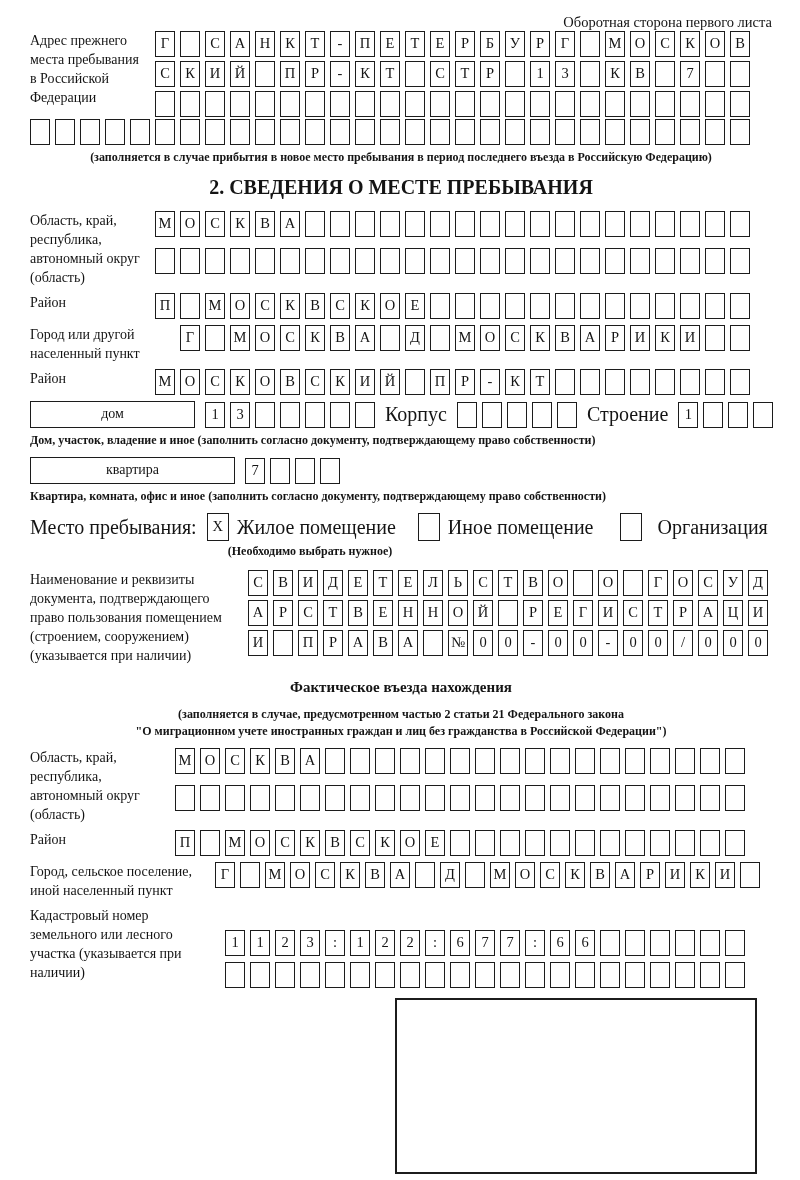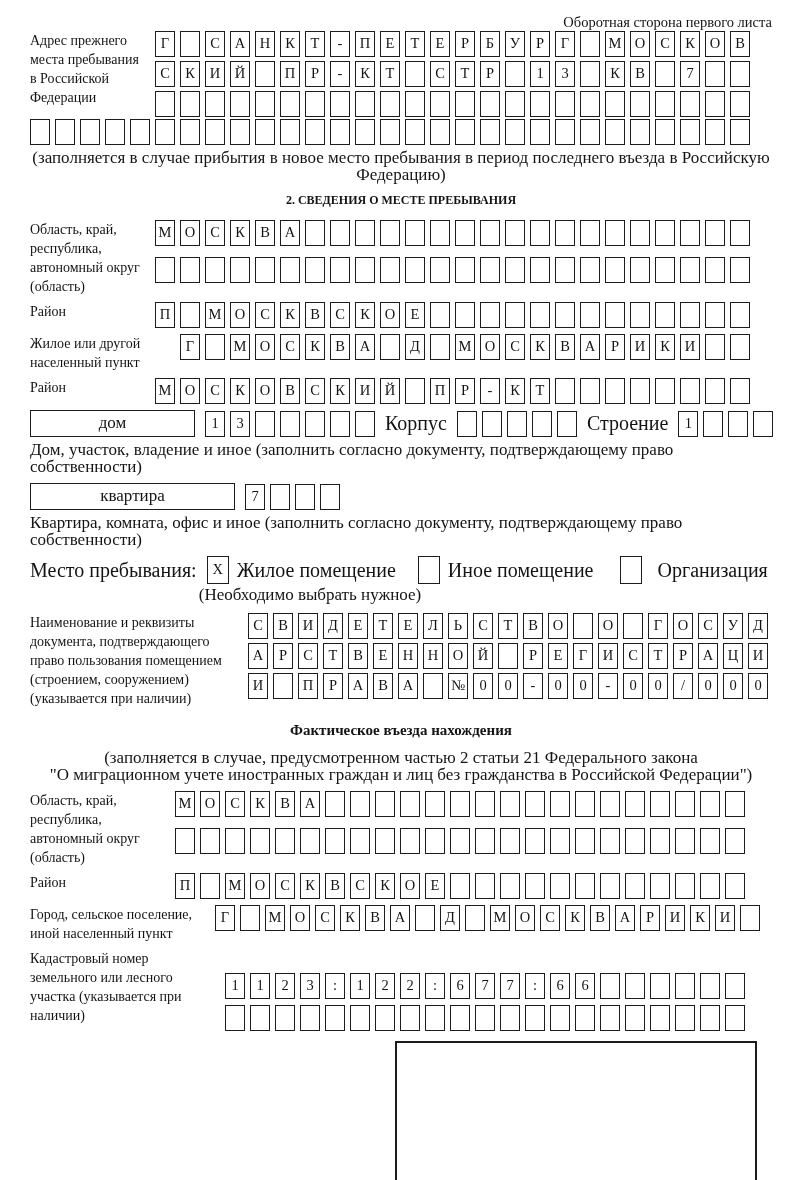--- a/index.html
+++ b/index.html
@@ -21,25 +21,25 @@
     flex: none; width: 20px; height: 26px;
     border: 1.6px solid #1c1c1c;
     font-size: 14.5px; line-height: 23px; text-align: center;
     background: #fff;
   }
   .cellrows { display: flex; flex-direction: column; gap: 4px; }
   .cellrows.gap10 { gap: 11px; }
   .cellrows.gap6 { gap: 6px; }
   .widebox {
     flex: none; border: 1.6px solid #1c1c1c; height: 27px;
-    text-align: center; font-size: 17px; line-height: 24px;
+    text-align: center; font-size: 14px; line-height: 24px;
   }
-  .note { font-size: 17px; line-height: 17px; }
+  .note { font-size: 12px; line-height: 17px; font-weight: bold; }
   .center { text-align: center; }
-  .sec-title { text-align: center; font-weight: bold; font-size: 12px; margin: 10px 0 12px 0; }
+  .sec-title { text-align: center; font-weight: bold; font-size: 20px; margin: 10px 0 12px 0; }
   .sub-title { text-align: center; font-weight: bold; font-size: 15px; margin: 14px 0 10px 0; }
   .inline-lbl { font-size: 20px; flex: none; }
   .checkbox { width: 22px; height: 28px; line-height: 25px; }
   .stamp-wrap { margin-top: 10px; margin-left: 365px; width: 362px; }
   .stamp-box { width: 362px; height: 176px; border: 2px solid #1c1c1c; }
   .mb2 { margin-bottom: 2px; } .mb4 { margin-bottom: 4px; } .mb8 { margin-bottom: 8px; }
   .mb10 { margin-bottom: 10px; } .mb12 { }
   .gap10r { margin-right: 10px; }
 </style>
 </head>
@@ -247,21 +247,21 @@
       <span class="cell"></span>
       <span class="cell"></span>
       <span class="cell"></span>
       <span class="cell"></span>
       <span class="cell"></span>
       <span class="cell"></span>
     </div>
 </div>
 
 <div class="frow">
-  <div class="lbl w150">Жилое или другой населенный пункт</div>
+  <div class="lbl w150">Город или другой населенный пункт</div>
   <div class="cells">
       <span class="cell">Г</span>
       <span class="cell"></span>
       <span class="cell">М</span>
       <span class="cell">О</span>
       <span class="cell">С</span>
       <span class="cell">К</span>
       <span class="cell">В</span>
       <span class="cell">А</span>
       <span class="cell"></span>

